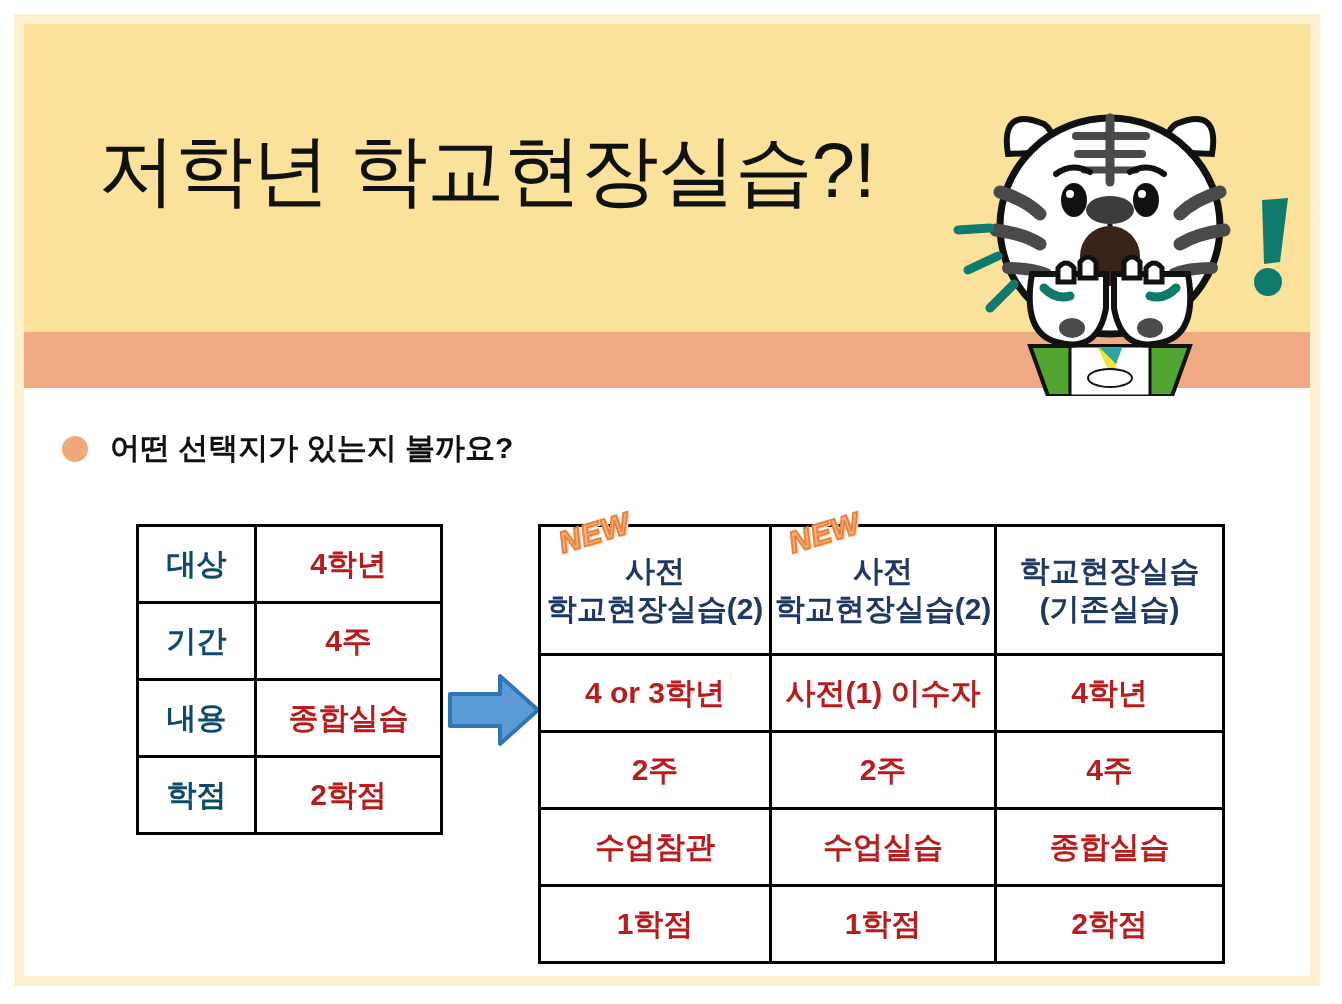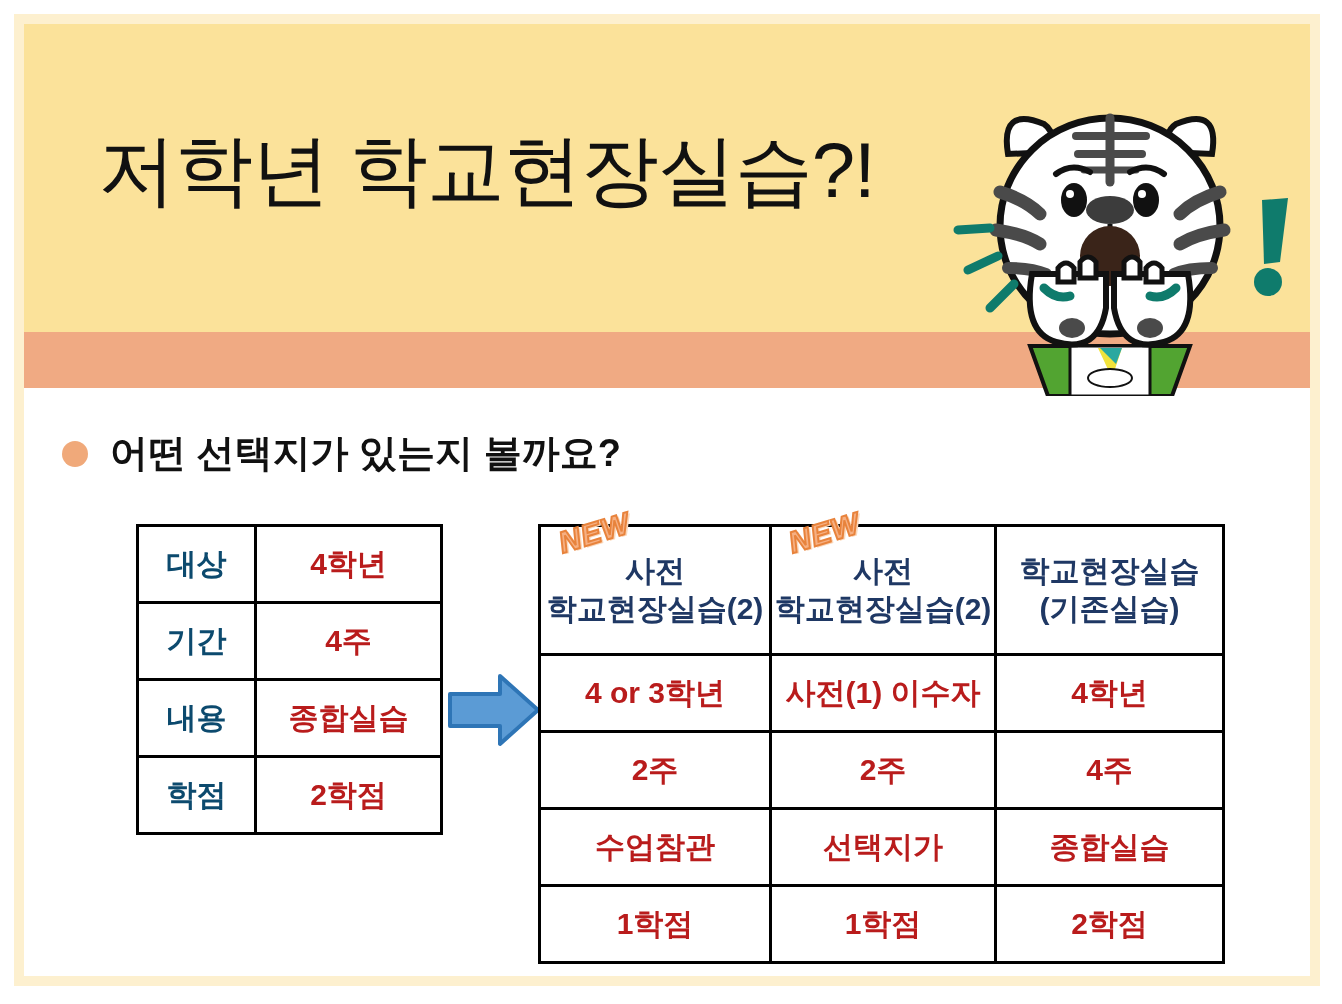--- a/index.html
+++ b/index.html
@@ -60,21 +60,21 @@
   
   .bullet-row{
     position:absolute;left:62px;top:428px;
     display:flex;align-items:center;gap:22px;
   }
   .bullet-dot{
     width:26px;height:26px;border-radius:50%;
     background:#f0a97a;flex:none;
   }
   .bullet-text{
-    font-size:38px;font-weight:bold;color:#111111;white-space:nowrap;
+    font-size:30px;font-weight:bold;color:#111111;white-space:nowrap;
   }
   
   table.grid{
     position:absolute;
     border-collapse:collapse;
     table-layout:fixed;
   }
   table.grid td{
     border:3px solid #000000;
     text-align:center;
@@ -265,21 +265,21 @@
         <td>사전(1) 이수자</td>
         <td>4학년</td>
       </tr>
       <tr>
         <td>2주</td>
         <td>2주</td>
         <td>4주</td>
       </tr>
       <tr>
         <td>수업참관</td>
-        <td>선택지가</td>
+        <td>수업실습</td>
         <td>종합실습</td>
       </tr>
       <tr>
         <td>1학점</td>
         <td>1학점</td>
         <td>2학점</td>
       </tr>
     </tbody>
   </table>
 

